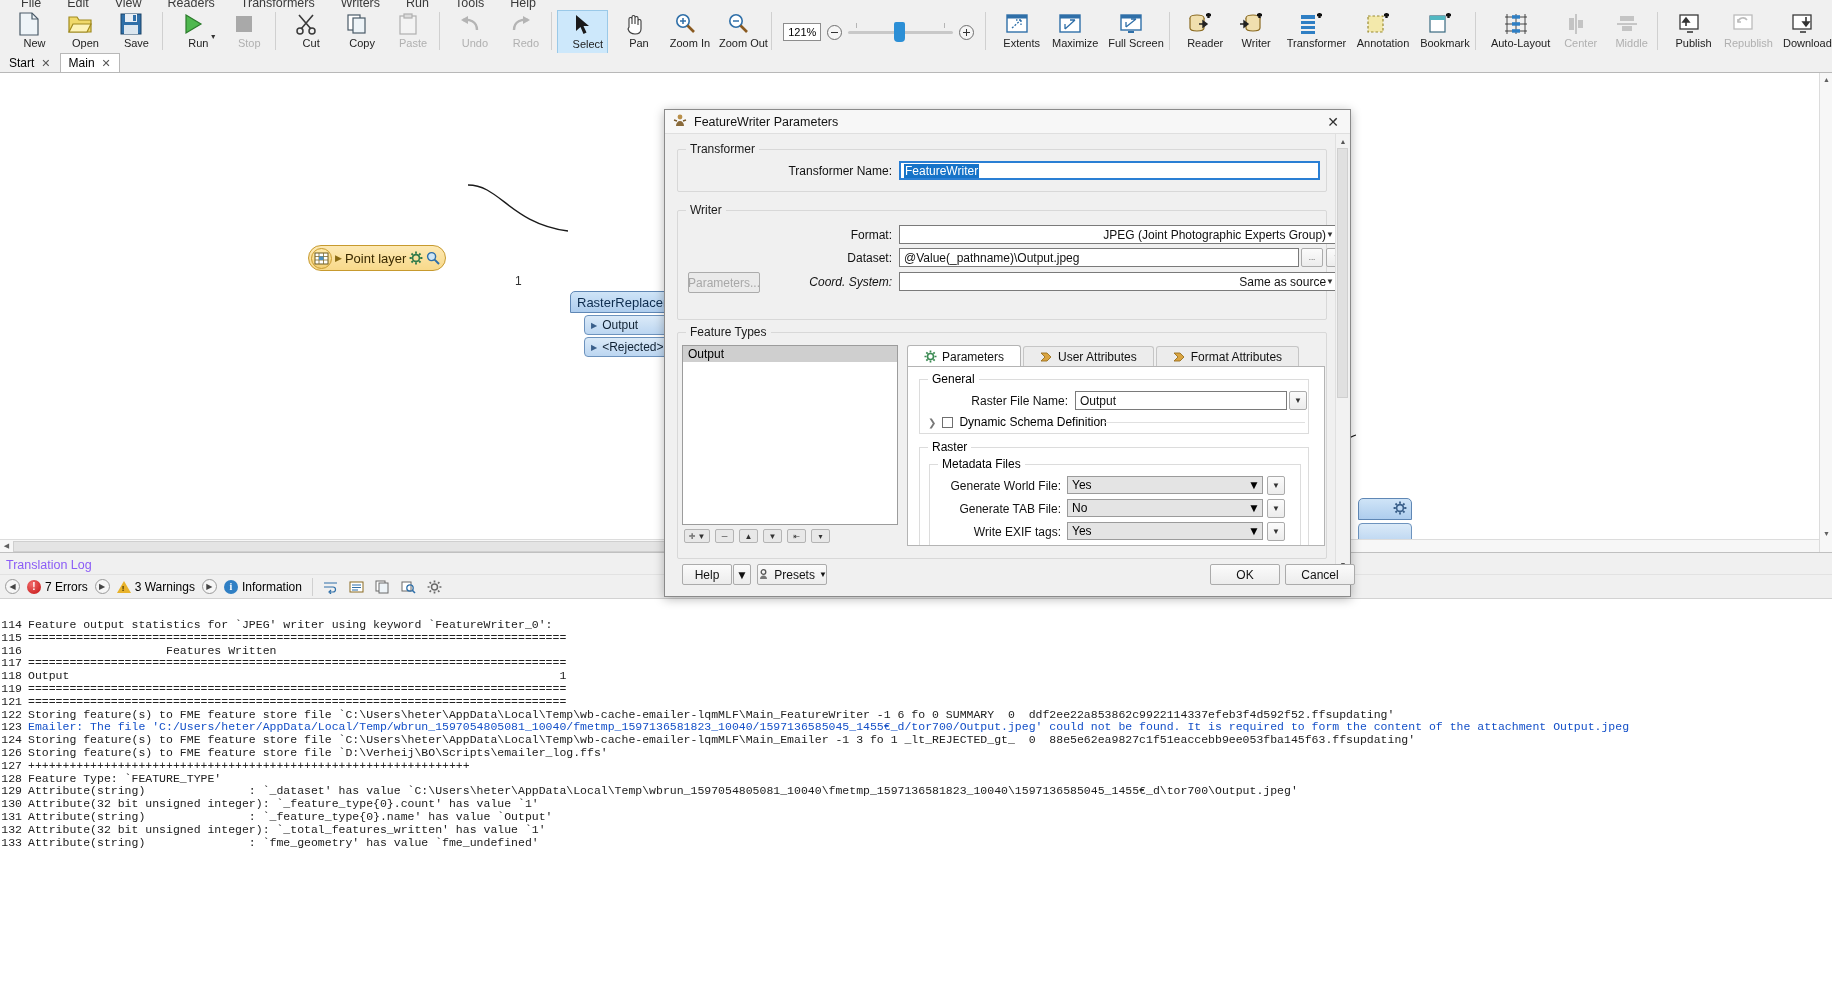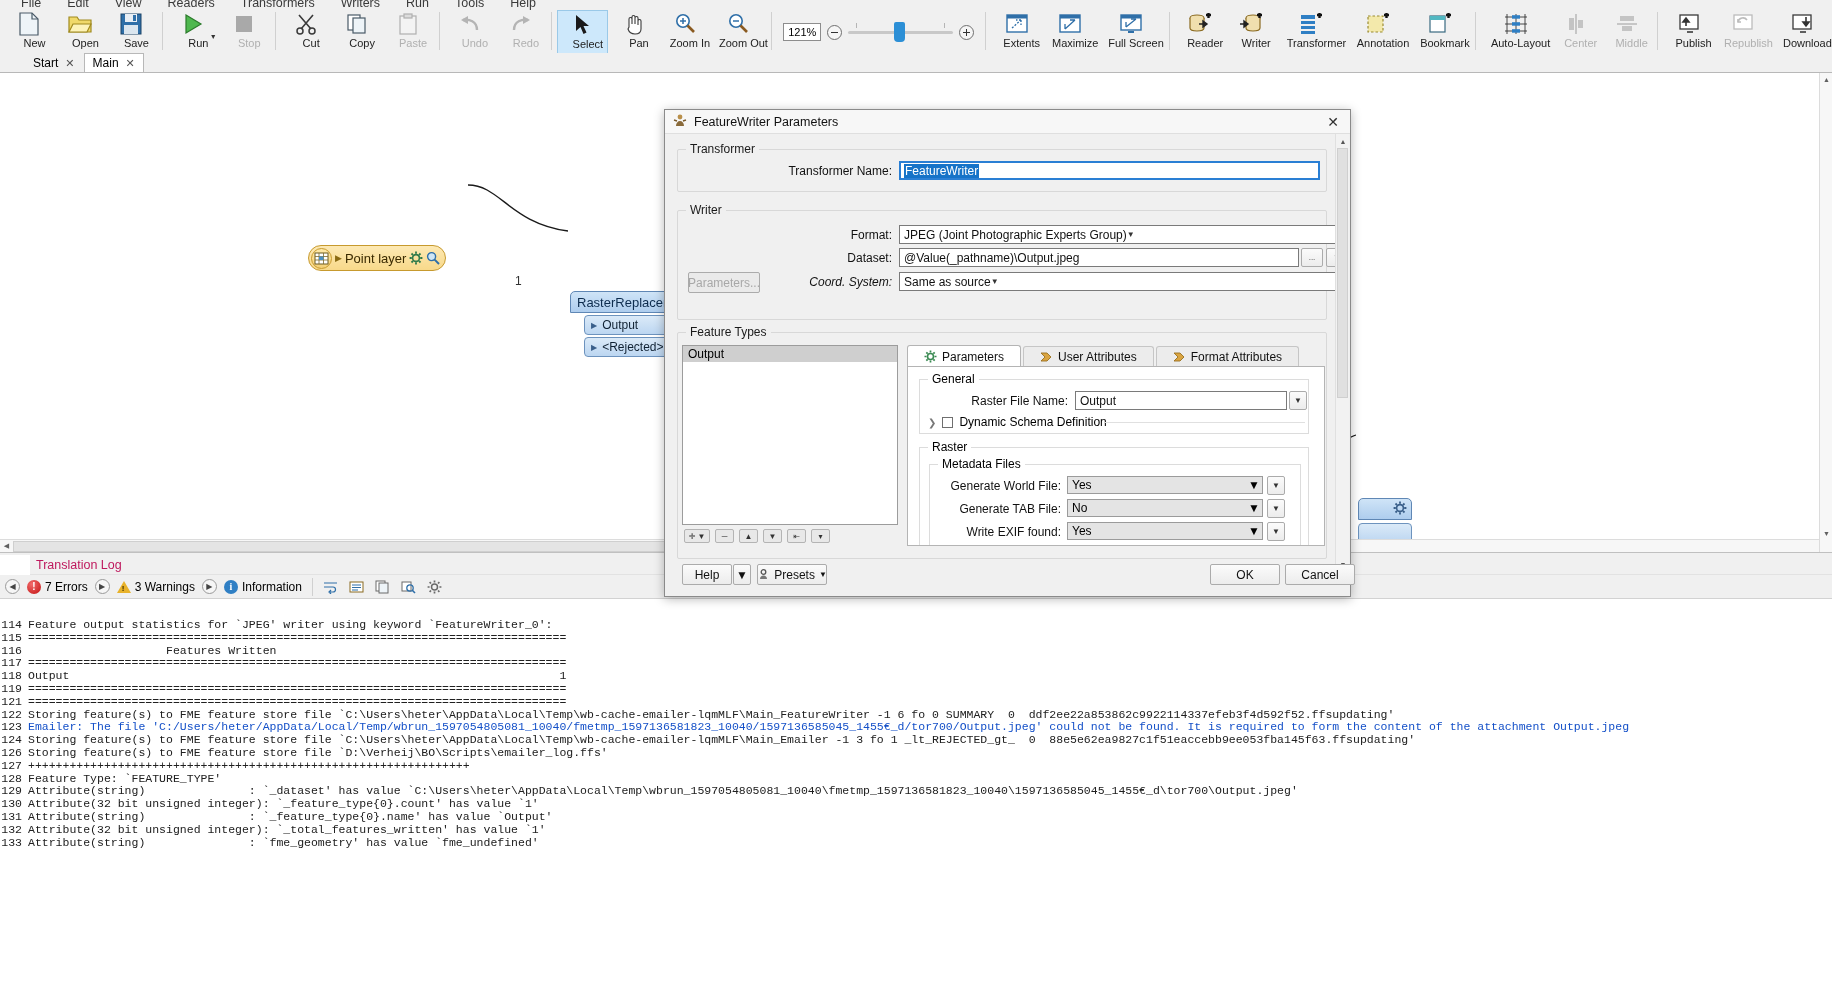--- a/index.html
+++ b/index.html
@@ -59,21 +59,21 @@
   .slidertrack { width: 105px; height: 3px; background:#c8c8c8; border-radius:2px; position:relative; }
   .slidertrack .tick { position:absolute; top:-8px; width:1px; height:5px; background:#b5b5b5; }
   .slidethumb {
     position:absolute; left:46px; top:-9px; width:11px; height:20px;
     background:#2c8fd6; border-radius: 2px 2px 4px 4px;
   }
 
   
   .tabstrip {
     position: absolute; top: 53px; left: 0; width: 100%; height: 20px;
-    background: #f0f0f0; display: flex; align-items: flex-end; padding-left: 24px;
+    background: #f0f0f0; display: flex; align-items: flex-end; padding-left: 0;
     border-bottom: 1px solid #b8b8b8;
   }
   .wtab {
     height: 19px; display:flex; align-items:center; gap:7px;
     padding: 0 8px; font-size: 12px; background:#f0f0f0;
     border: 1px solid transparent; border-bottom: none;
   }
   .wtab.active { background:#ffffff; border-color:#b8b8b8; }
   .wtab .x { font-size: 11px; color:#555; }
 
@@ -152,21 +152,21 @@
     color:#fff; font-size:12px; font-weight:bold; display:flex; align-items:center; justify-content:center;
     border:1px solid #8d0b0b;
   }
 
   
   .logpanel {
     position:absolute; left:0; top:555px; width:1832px; height:449px; background:#fff;
   }
   .logtitlebar {
     height:20px; background:#f0f0f0; display:flex; align-items:center;
-    padding-left:6px; font-size:12.5px; color:#be185d; border-bottom:1px solid #e2e2e2;margin-left:30px;
+    padding-left:6px; font-size:12.5px; color:#8b5cf6; border-bottom:1px solid #e2e2e2;
   }
   .logtoolbar {
     height:24px; background:#f0f0f0; display:flex; align-items:center; gap:3px;
     padding-left:5px; border-bottom:1px solid #d2d2d2; font-size:12px;
   }
   .logtoolbar .grp { display:flex; align-items:center; gap:4px; padding:0 4px; }
   .logtoolbar .vsep { width:1px; height:18px; background:#d0d0d0; margin:0 3px; }
   .errdot {
     width:14px;height:14px;border-radius:50%;
     background: radial-gradient(circle at 35% 30%, #f26a6a, #c31212);
@@ -227,21 +227,21 @@
   }
   .flabel { font-size:12px; color:#111; text-align:right; }
   .inp {
     height:19px; border:1px solid #7a7a7a; background:#fff; font-size:12px;
     display:flex; align-items:center; padding:0 4px; color:#111;
   }
   .inp.focus { border:2px solid #2a7fd4; padding:0 3px; }
   .inp .selhl { background:#1673c8; color:#fff; padding:0 1px; }
   .combo {
     height:19px; border:1px solid #7a7a7a; background:#fff; font-size:12px;
-    display:flex; align-items:center; padding:0 2px 0 4px; color:#111; justify-content:flex-start;
+    display:flex; align-items:center; padding:0 2px 0 4px; color:#111; justify-content:flex-end;
   }
   .combo .cv { overflow:hidden; white-space:nowrap; }
   .combo .carr { font-size:8px; color:#333; padding-right:3px; }
   .btn {
     height:21px; border:1px solid #ababab; background:linear-gradient(#fbfbfb,#ececec);
     font-size:12px; display:flex; align-items:center; justify-content:center; color:#111;
     border-radius:2px;
   }
   .btn.dis { color:#a8a8a8; background:#eaeaea; }
   .sqbtn {
@@ -900,21 +900,21 @@
               </div>
               <div class="sqbtn" style="position:absolute;left:337px;top:11px;width:18px;">▼</div>
 
               <span class="flabel" style="position:absolute;left:6px;top:37px;width:125px;">Generate TAB File:</span>
               <div class="grey-combo" style="position:absolute;left:137px;top:34px;width:196px;">
                 <span>No</span>
                 <span class="carr">▼</span>
               </div>
               <div class="sqbtn" style="position:absolute;left:337px;top:34px;width:18px;">▼</div>
 
-              <span class="flabel" style="position:absolute;left:6px;top:60px;width:125px;">Write EXIF found:</span>
+              <span class="flabel" style="position:absolute;left:6px;top:60px;width:125px;">Write EXIF tags:</span>
               <div class="grey-combo" style="position:absolute;left:137px;top:57px;width:196px;">
                 <span>Yes</span>
                 <span class="carr">▼</span>
               </div>
               <div class="sqbtn" style="position:absolute;left:337px;top:57px;width:18px;">▼</div>
             </div>
           </div>
 
         </div>
       </div>

